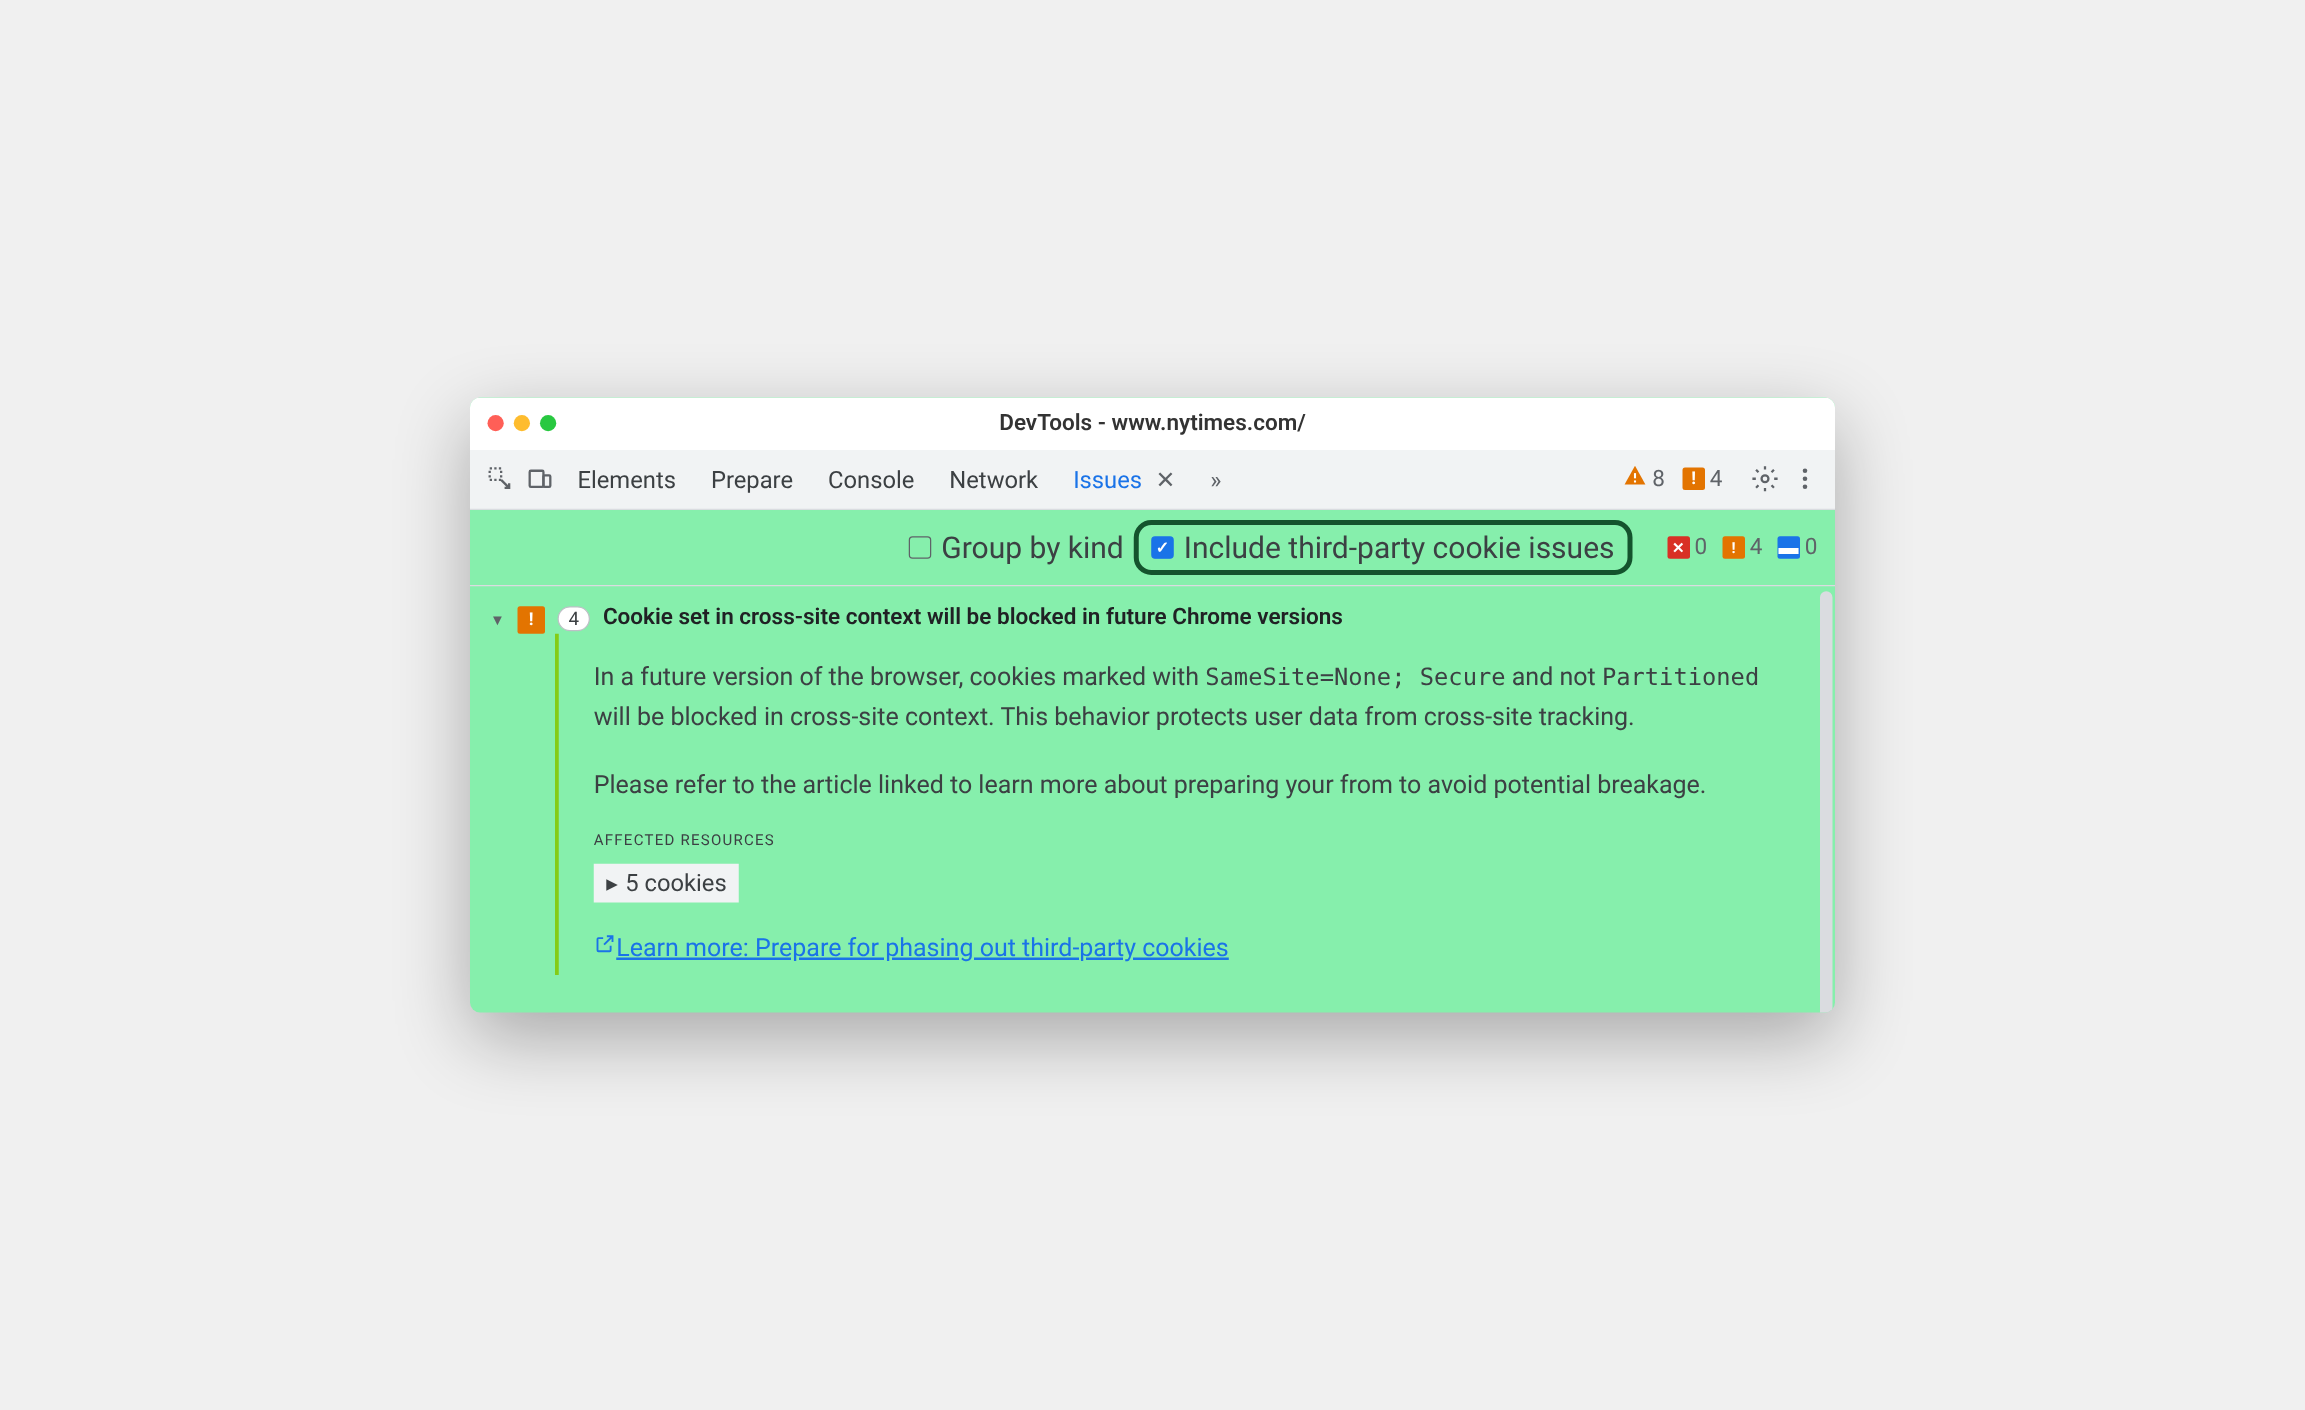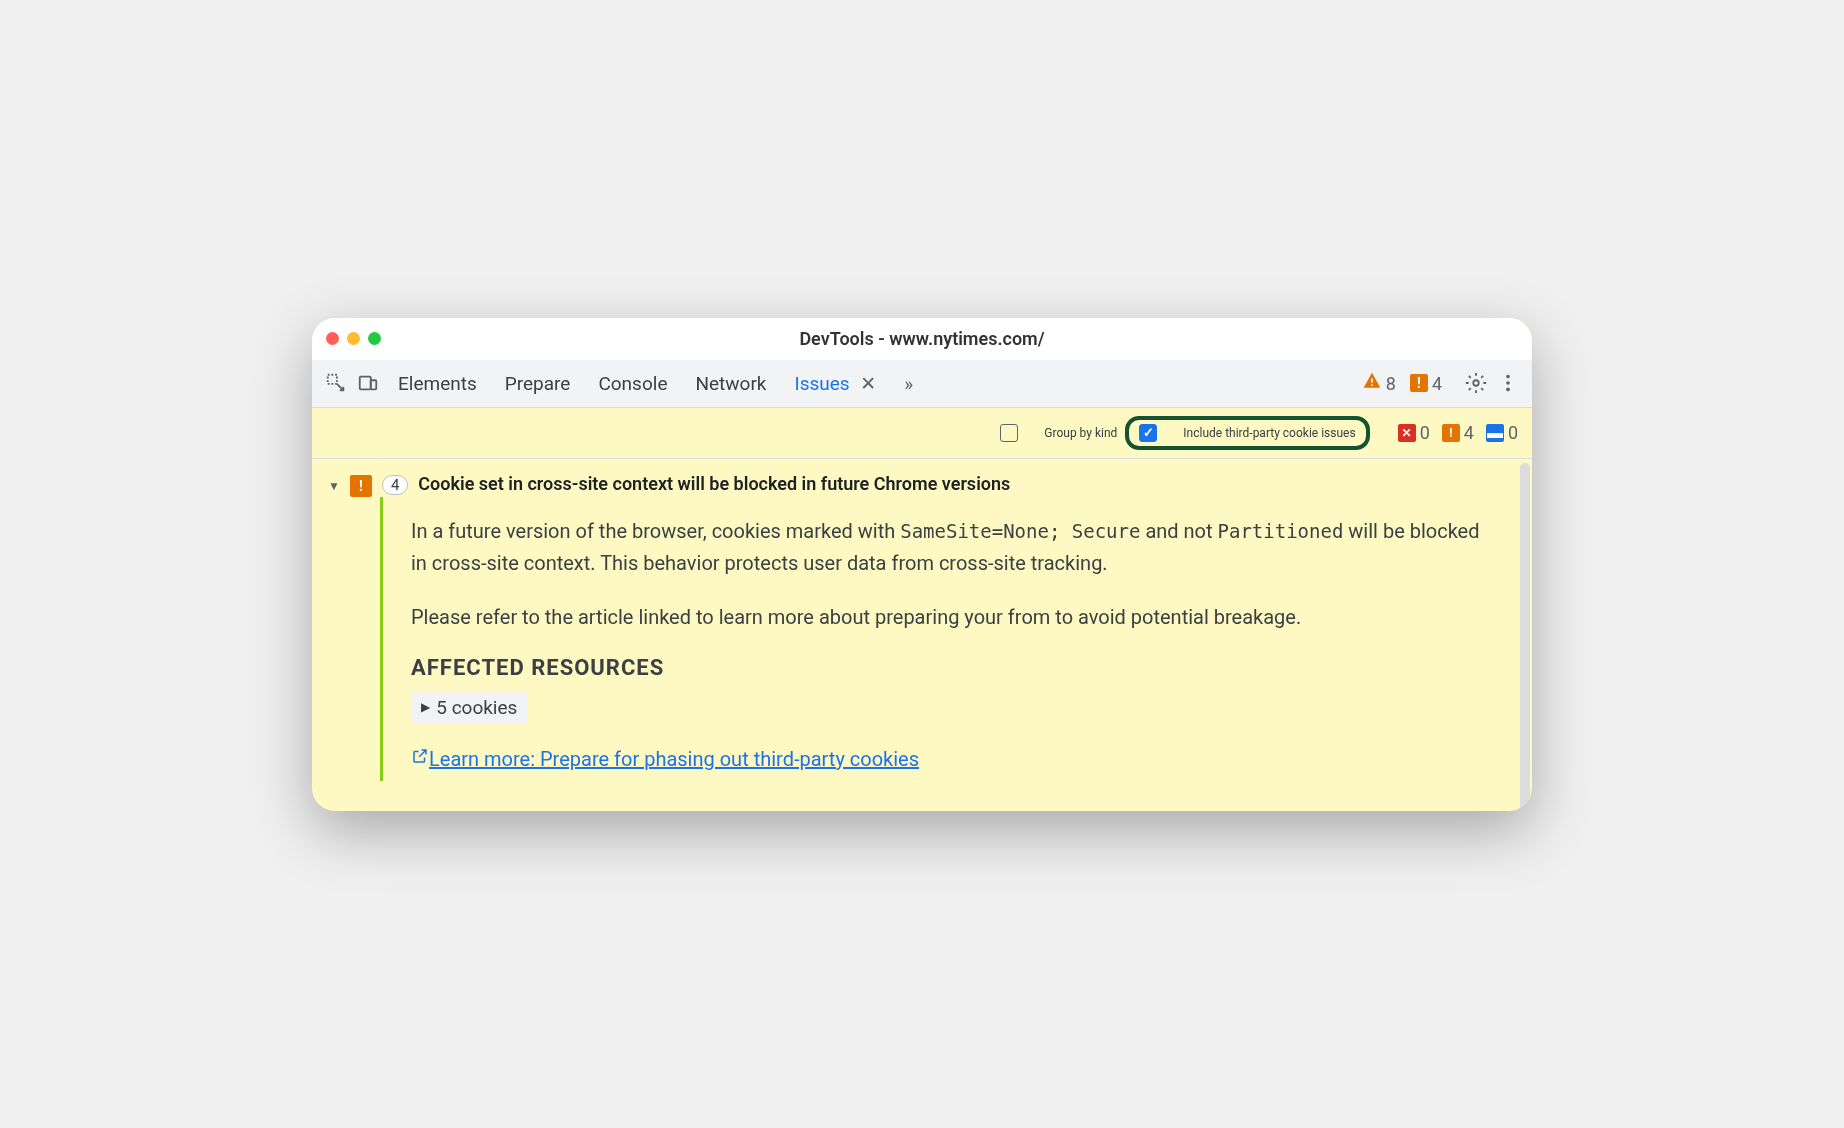--- a/index.html
+++ b/index.html
@@ -6,23 +6,23 @@
     body {
       font-family: -apple-system, BlinkMacSystemFont, "Segoe UI", Roboto, sans-serif;
       background: #f0f0f0;
       display: flex;
       align-items: center;
       justify-content: center;
       min-height: 100vh;
       padding: 40px;
     }
     .window {
-      width: 1220px;
-      background: #fef9c3;
-      border-radius: 23px;
+      width: 1092px;
+      background: #86efac;
+      border-radius: 8px;
       box-shadow: 0 20px 60px rgba(0,0,0,0.3);
       overflow: hidden;
     }
     .titlebar {
       background: #fff;
       height: 42px;
       display: flex;
       align-items: center;
       padding: 0 14px;
       position: relative;
@@ -106,22 +106,22 @@
       display: flex;
       align-items: center;
       padding: 8px 14px;
       border-bottom: 1px solid #dadce0;
       gap: 8px;
       justify-content: flex-end;
     }
     .checkbox-wrap {
       display: flex;
       align-items: center;
-      gap: 26px;
-      font-size: 12px;
+      gap: 8px;
+      font-size: 24px;
       color: #3c4043;
     }
     .cb {
       width: 18px; height: 18px;
       border: 1.5px solid #5f6368;
       border-radius: 3px;
       display: flex;
       align-items: center;
       justify-content: center;
       cursor: pointer;
@@ -219,22 +219,22 @@
       font-size: 20px;
       color: #3c4043;
       line-height: 1.6;
       margin-bottom: 22px;
     }
     .issue-desc code {
       font-family: "SF Mono", Menlo, Consolas, monospace;
       font-size: 19px;
     }
     .section-hdr {
-      font-size: 22px;
-      font-weight: 700;
+      font-size: 12px;
+      font-weight: 400;
       letter-spacing: 1px;
       color: #3c4043;
       margin-bottom: 12px;
     }
     .cookie-chip {
       display: inline-flex;
       align-items: center;
       gap: 6px;
       background: #f1f3f4;
       padding: 4px 10px;

